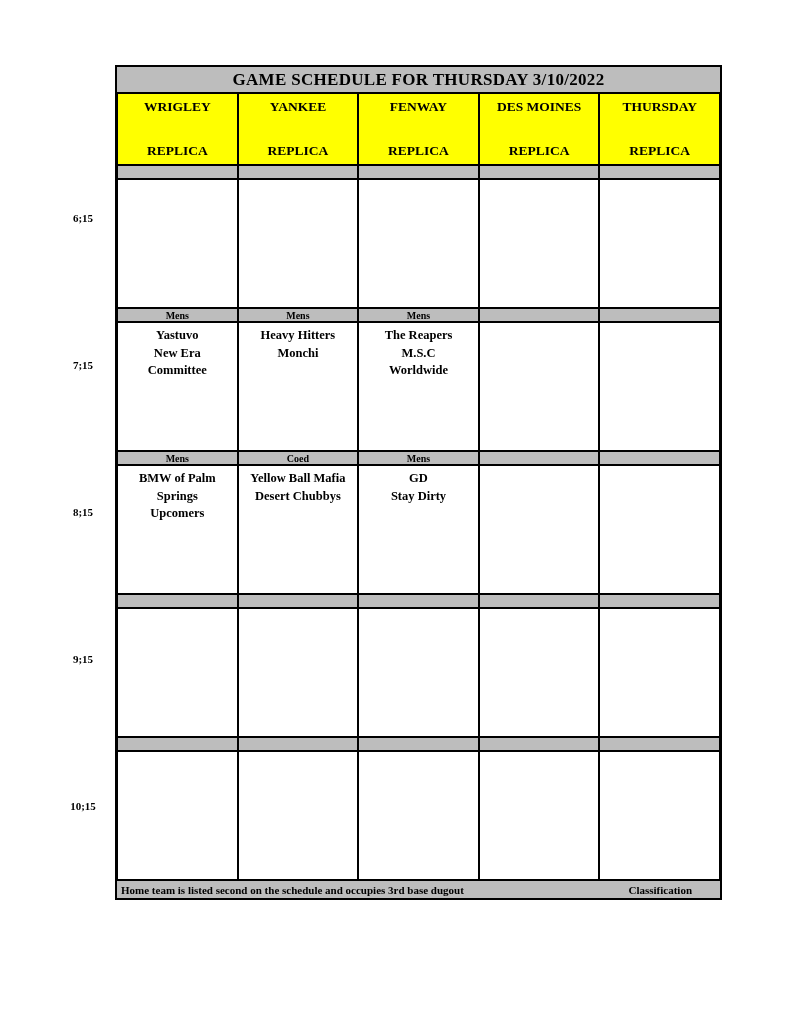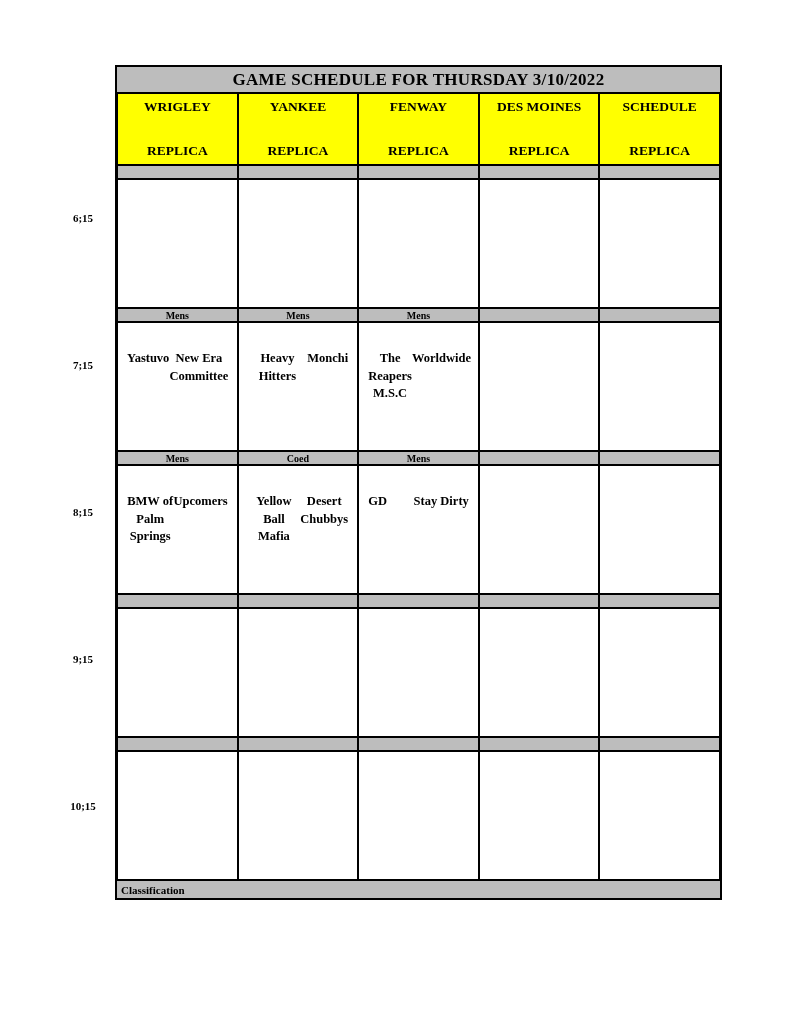--- a/index.html
+++ b/index.html
@@ -28,22 +28,22 @@
   }
 
   .class-row .cell {
     height:14px; background:var(--bar-gray,#BDBDBD);
     display:flex; align-items:center; justify-content:center;
     font-weight:bold; font-size:10px;
   }
 
   .game-row .cell {
     height:129px; background:#fff;
-    display:flex; justify-content:space-between;
-    padding:27px 9px 26px;
+    display:flex; flex-direction:column; 
+    padding:4px 9px 26px;
   }
   .team {
     text-align:center; font-weight:bold; font-size:12.5px;
     line-height:1.4; white-space:pre-line;
   }
 
   .footer-row {
     height:18px; background:var(--bar-gray,#BDBDBD);
     display:flex; align-items:center; justify-content:space-between;
     font-weight:bold; font-size:11px; padding:0 28px 0 4px;
@@ -79,21 +79,21 @@
     </div>
     <div class="cell">
       <div>FENWAY</div>
       <div>REPLICA</div>
     </div>
     <div class="cell">
       <div>DES MOINES</div>
       <div>REPLICA</div>
     </div>
     <div class="cell">
-      <div>SCHEDULE</div>
+      <div>THURSDAY</div>
       <div>REPLICA</div>
     </div>
   </div>
 
   <div class="row class-row">
     <div class="cell"></div>
     <div class="cell"></div>
     <div class="cell"></div>
     <div class="cell"></div>
     <div class="cell"></div>
@@ -238,16 +238,17 @@
       <div class="team"></div>
       <div class="team"></div>
     </div>
     <div class="cell">
       <div class="team"></div>
       <div class="team"></div>
     </div>
   </div>
 
   <div class="footer-row">
+    <span>Home team is listed second on the schedule and occupies 3rd base dugout</span>
     <span>Classification</span>
   </div>
 
 </div>
 
 </body></html>

